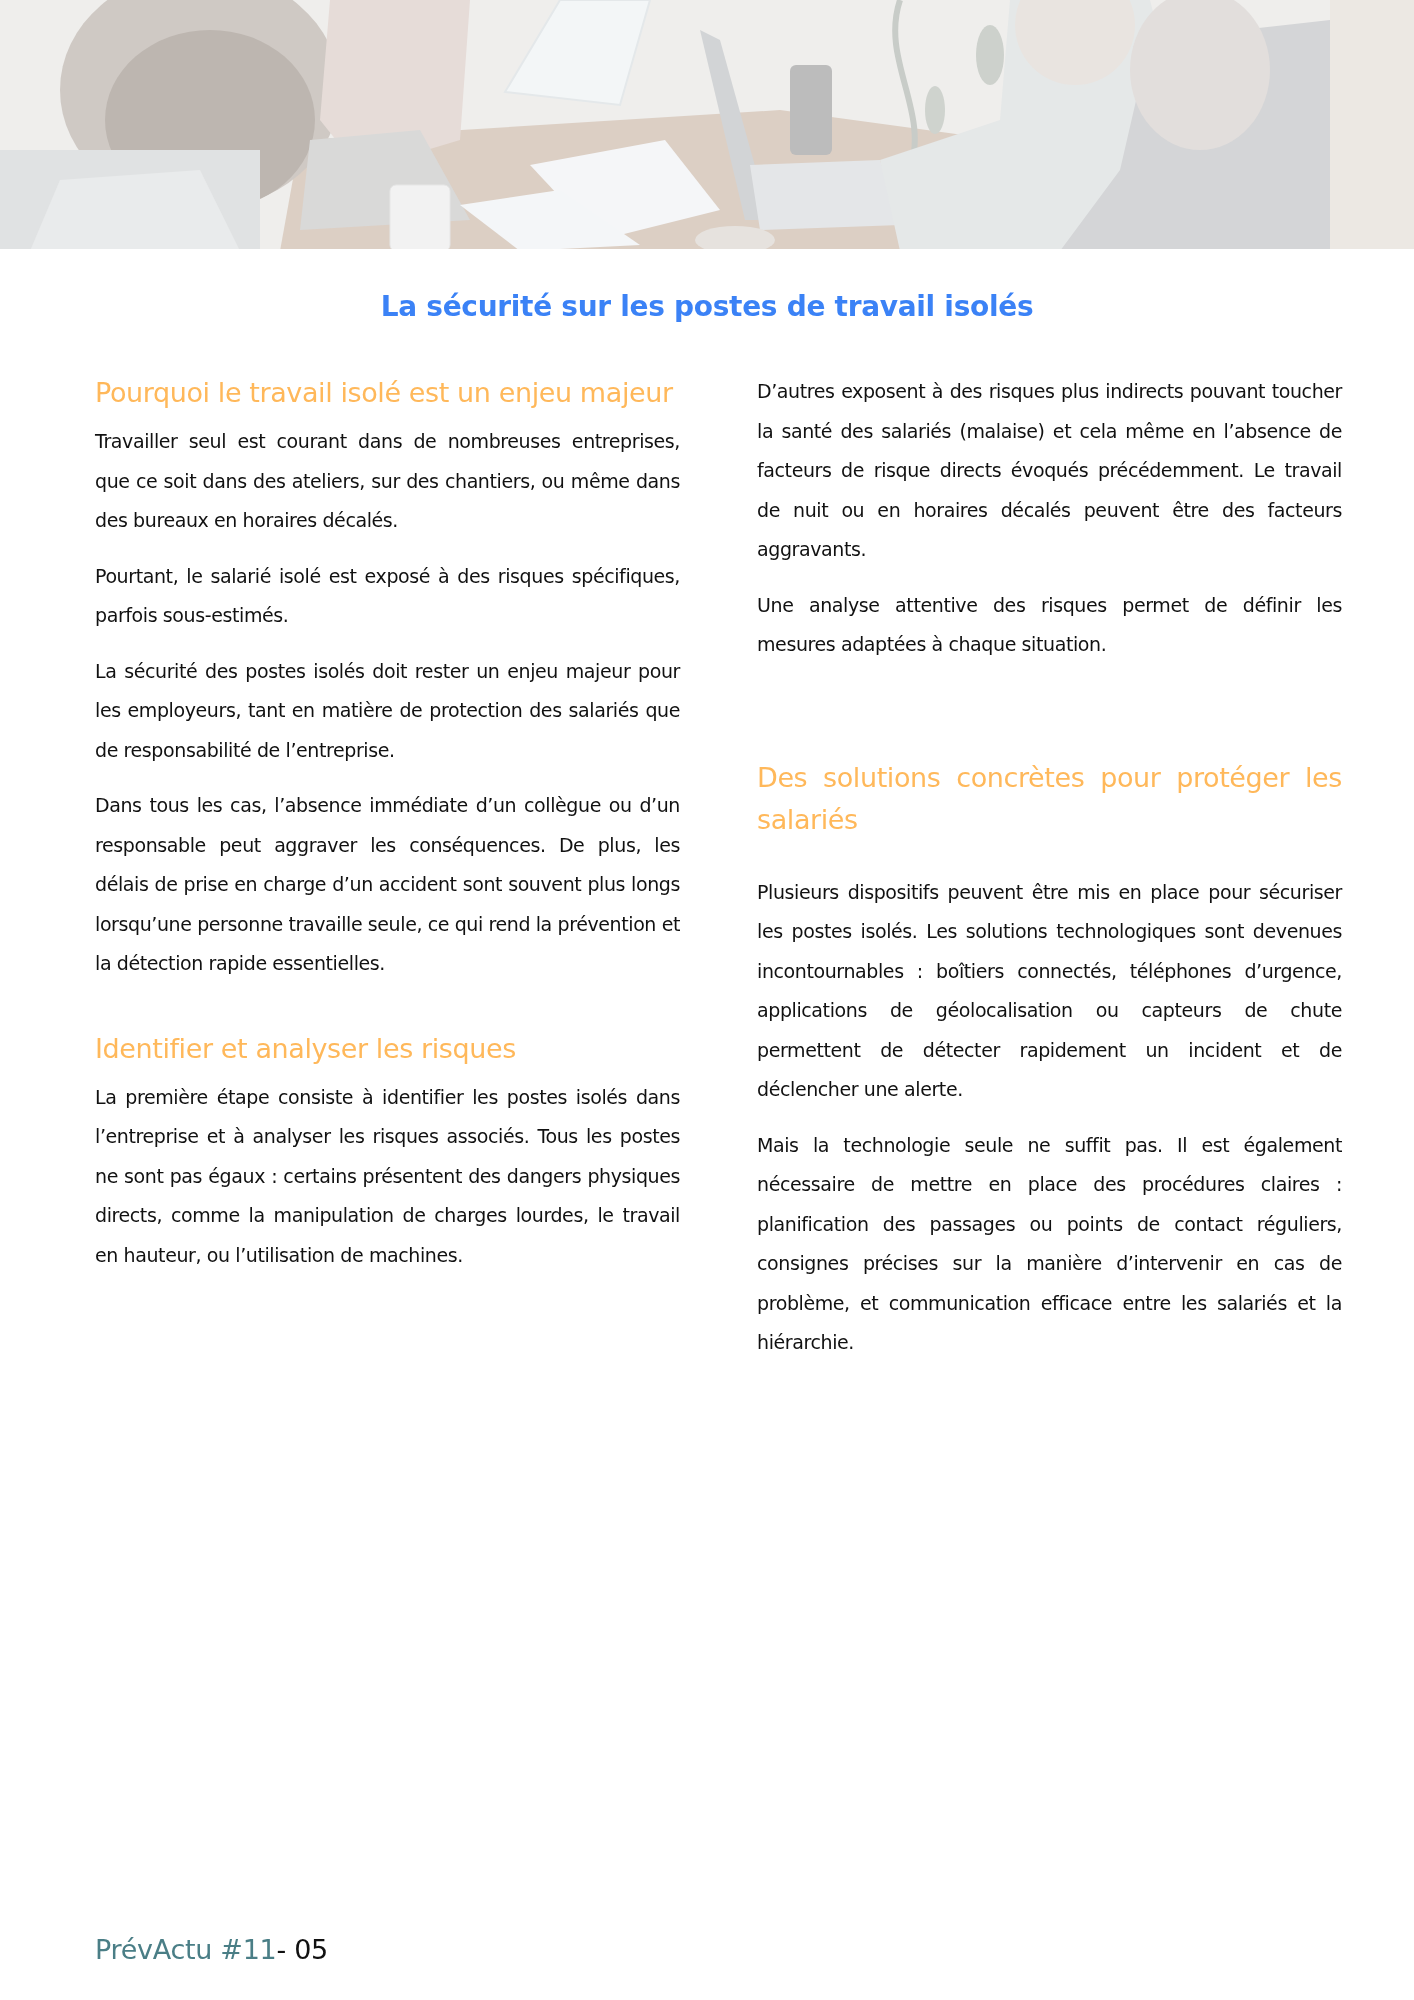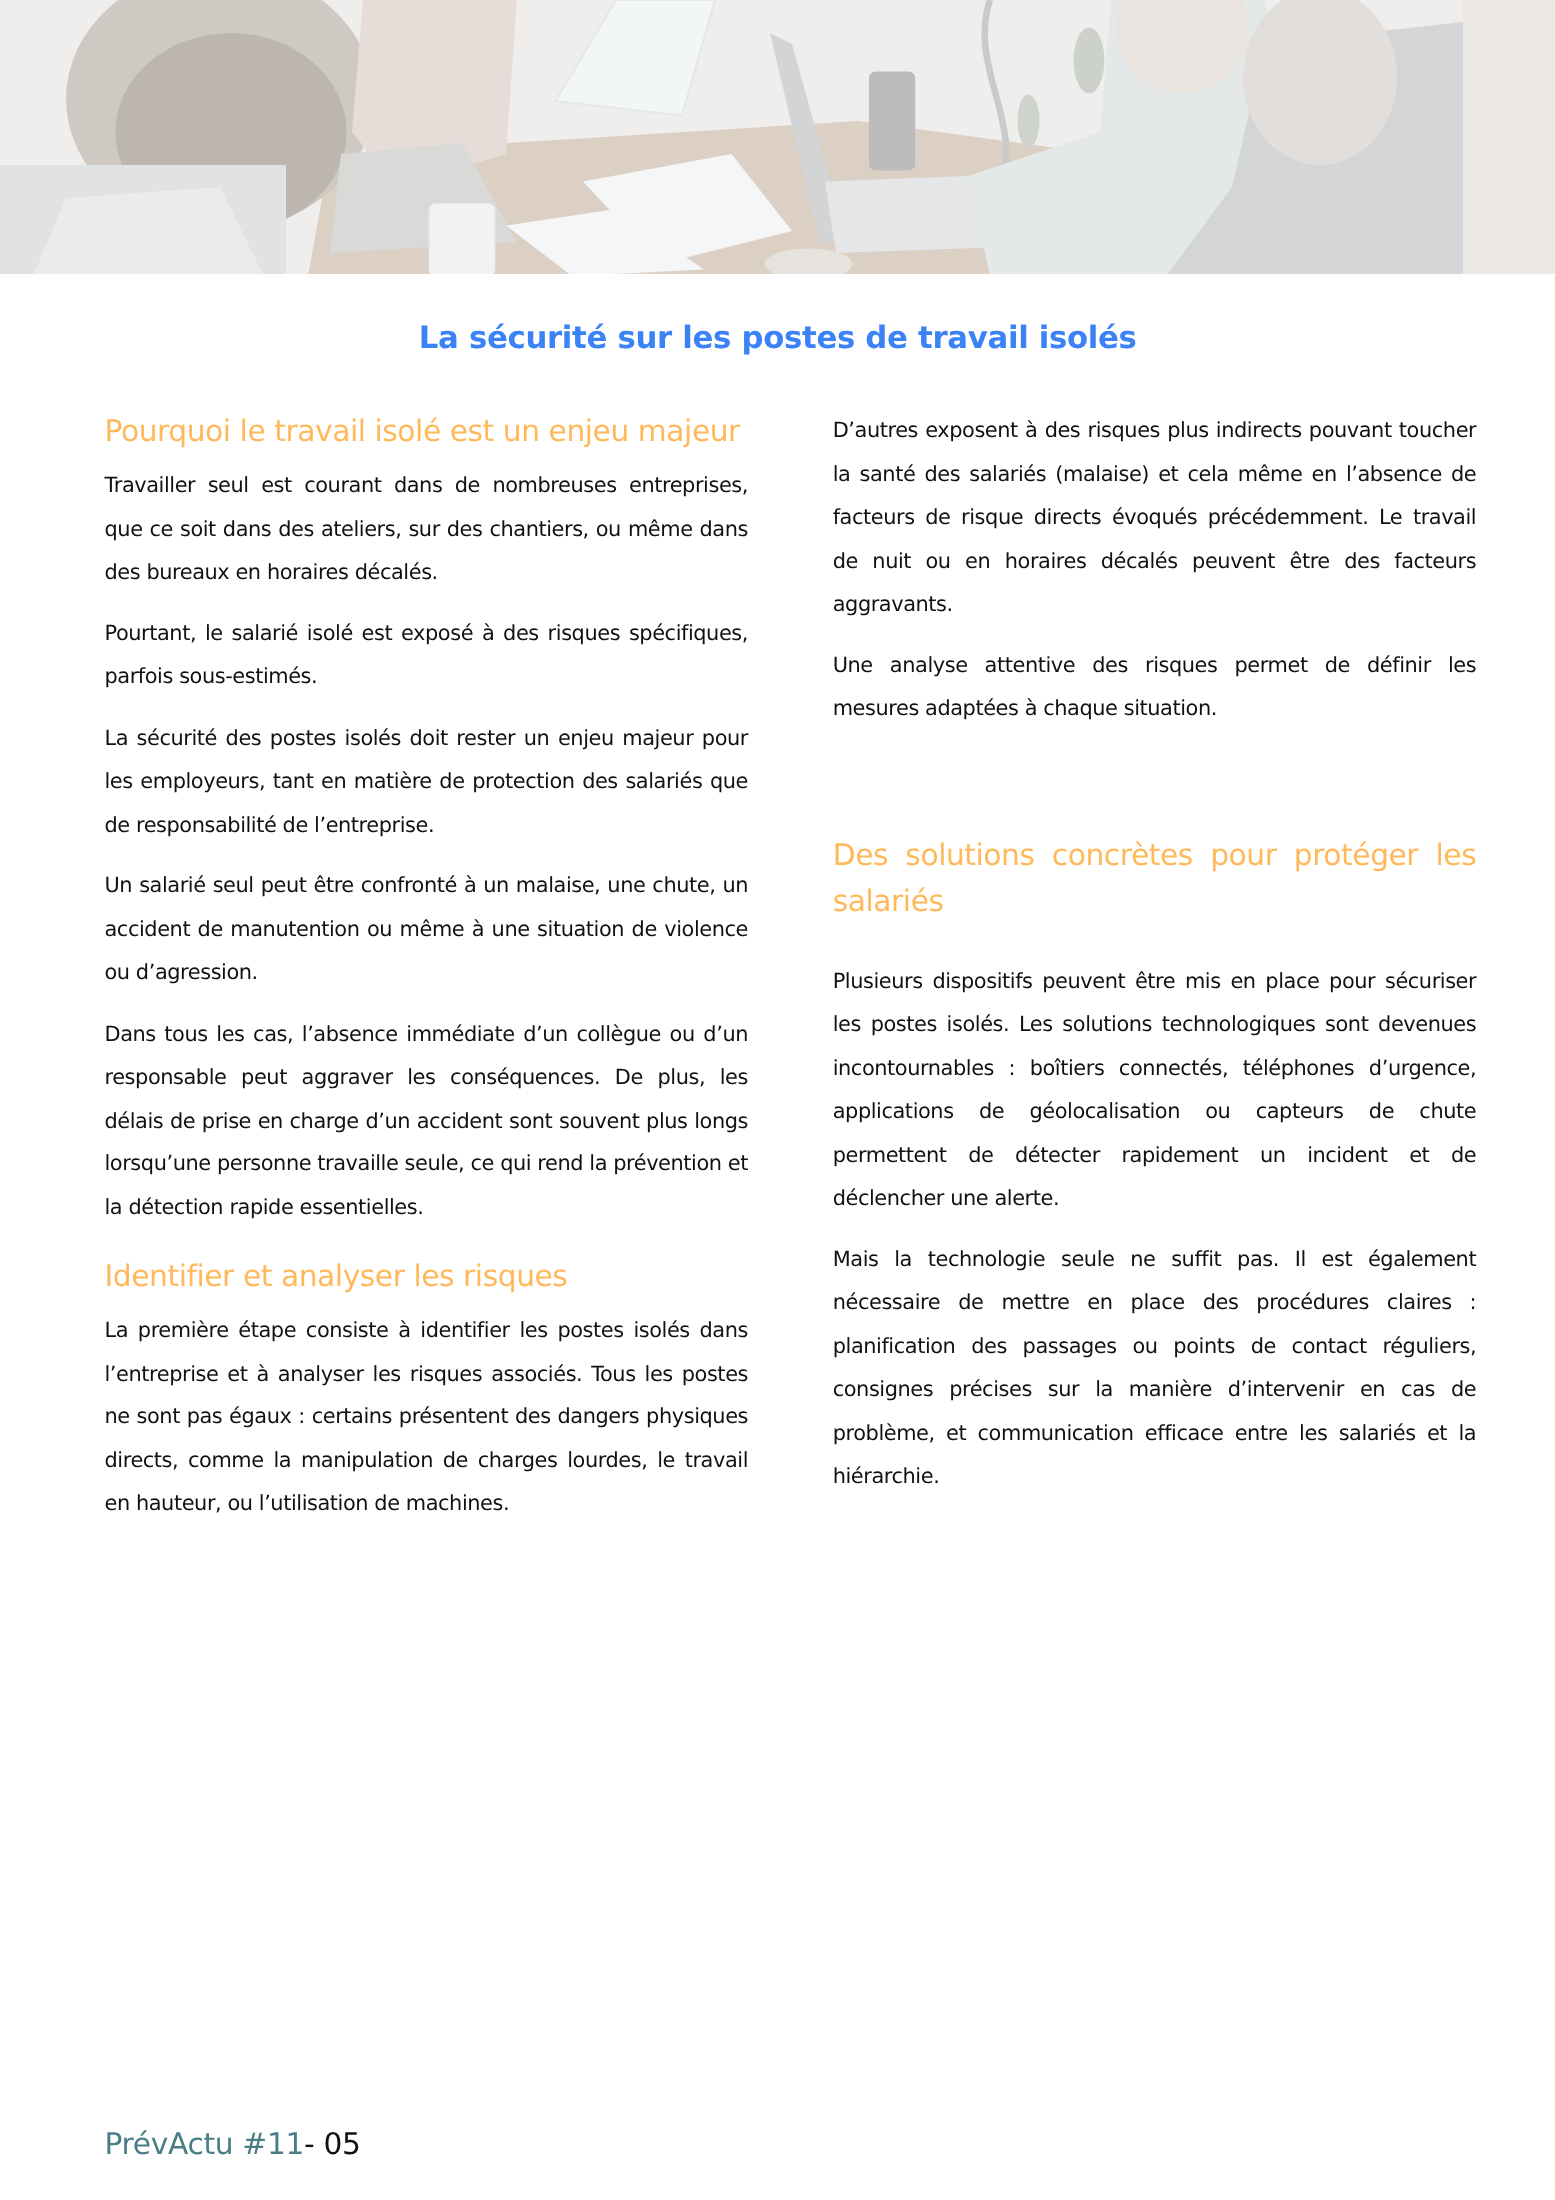--- a/index.html
+++ b/index.html
@@ -73,24 +73,23 @@
 </div>
 
 <h1 class="page-title">La sécurité sur les postes de travail isolés</h1>
 
 <div class="col col-left">
   <section>
     <h2 class="section-heading">Pourquoi le travail isolé est un enjeu majeur</h2>
     <p class="body-text">Travailler seul est courant dans de nombreuses entreprises, que ce soit dans des ateliers, sur des chantiers, ou même dans des bureaux en horaires décalés.</p>
     <p class="body-text">Pourtant, le salarié isolé est exposé à des risques spécifiques, parfois sous-estimés.</p>
     <p class="body-text">La sécurité des postes isolés doit rester un enjeu majeur pour les employeurs, tant en matière de protection des salariés que de responsabilité de l’entreprise.</p>
-    <p class="body-text">Un salarié seul peut être confronté à un malaise, une chute, un accident de manutention ou même à une situation de violence ou d’agression.</p>
     <p class="body-text">Dans tous les cas, l’absence immédiate d’un collègue ou d’un responsable peut aggraver les conséquences. De plus, les délais de prise en charge d’un accident sont souvent plus longs lorsqu’une personne travaille seule, ce qui rend la prévention et la détection rapide essentielles.</p>
   </section>
-  <section style="margin-top:22px;">
+  <section style="margin-top:44px;">
     <h2 class="section-heading">Identifier et analyser les risques</h2>
     <p class="body-text">La première étape consiste à identifier les postes isolés dans l’entreprise et à analyser les risques associés. Tous les postes ne sont pas égaux : certains présentent des dangers physiques directs, comme la manipulation de charges lourdes, le travail en hauteur, ou l’utilisation de machines.</p>
   </section>
 </div>
 
 <div class="col col-right">
   <section>
     <p class="body-text">D’autres exposent à des risques plus indirects pouvant toucher la santé des salariés (malaise) et cela même en l’absence de facteurs de risque directs évoqués précédemment. Le travail de nuit ou en horaires décalés peuvent être des facteurs aggravants.</p>
     <p class="body-text">Une analyse attentive des risques permet de définir les mesures adaptées à chaque situation.</p>
   </section>

